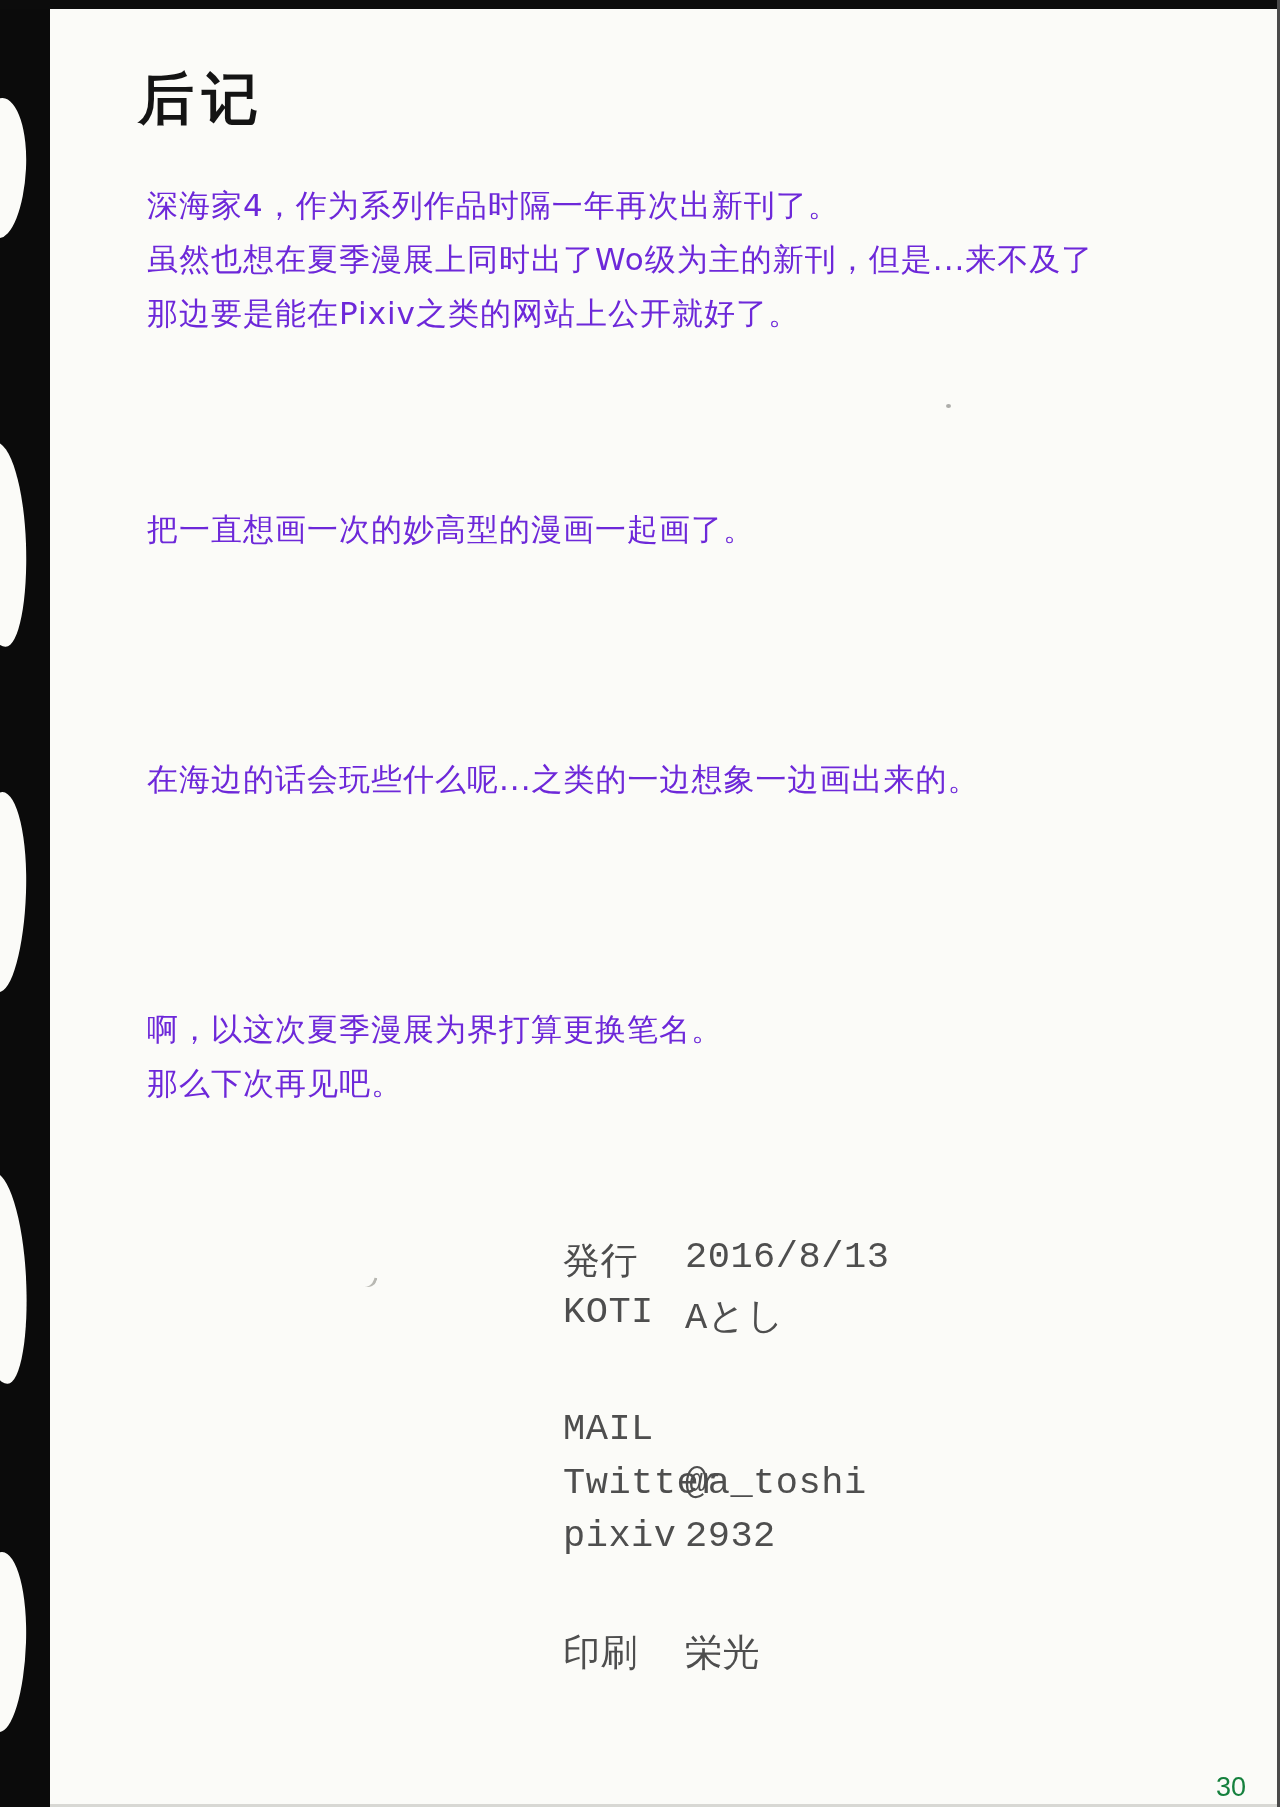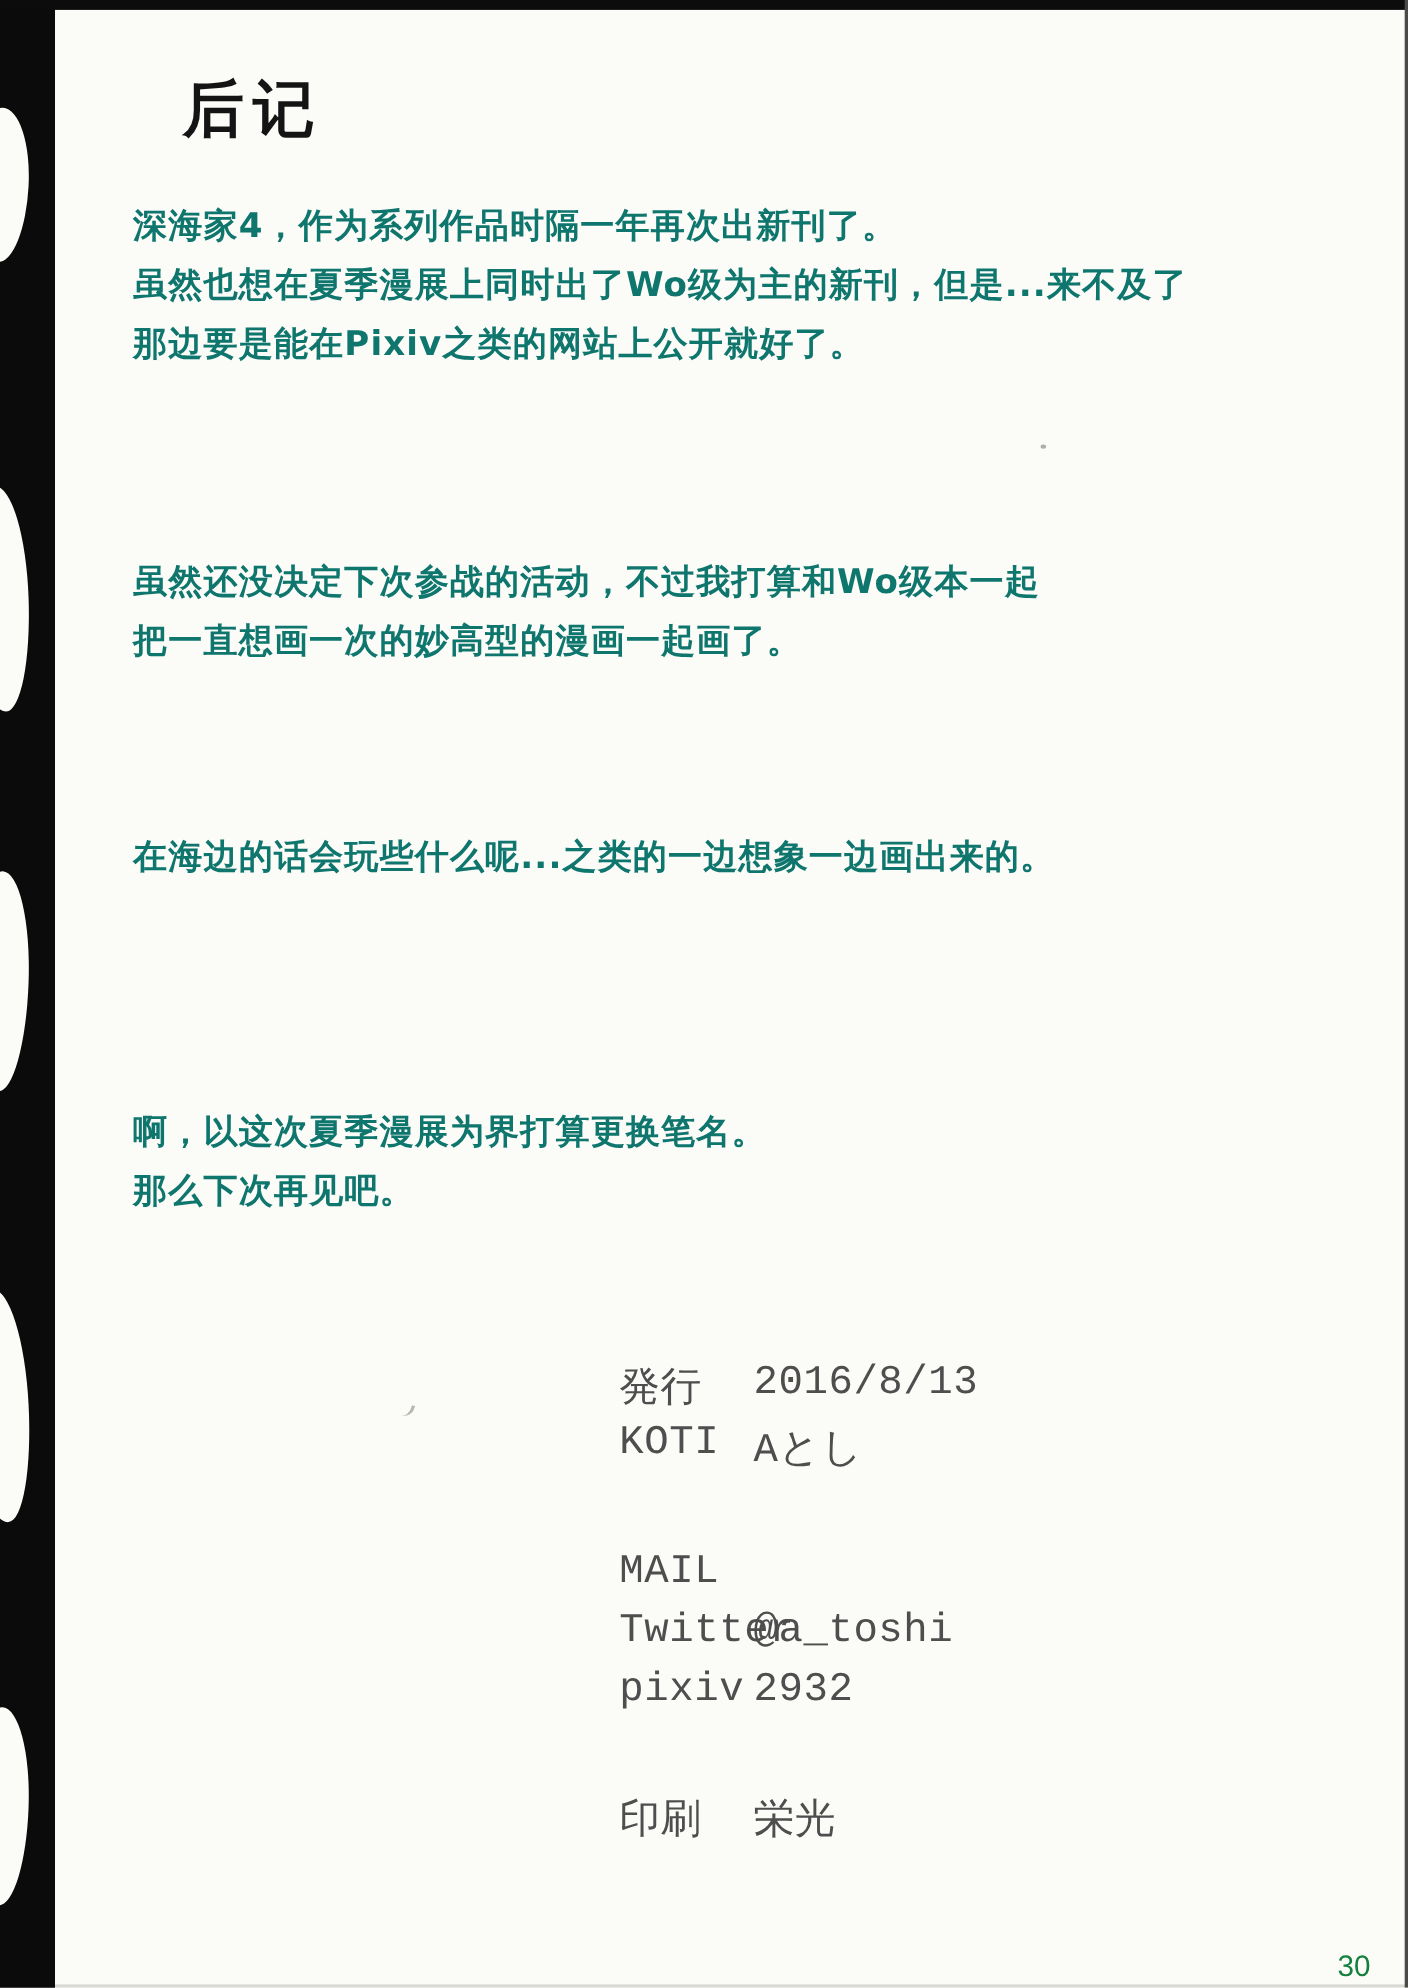--- a/index.html
+++ b/index.html
@@ -59,31 +59,30 @@
 
   
   .title {
     position: absolute;
     left: 138px;
     top: 62px;
     font-size: 56px;
     font-weight: 700;
     letter-spacing: 8px;
     color: #141414;
-    margin-left: 28px;
   }
   .para {
     position: absolute;
-    left: 121px;
+    left: 147px;
     width: 1060px;
     font-size: 31px;
-    font-weight: 700;
+    font-weight: 400;
     line-height: 54px;
     letter-spacing: 1px;
-    color: #0f766e;
+    color: #6d28d9;
   }
   .para .line { white-space: pre; }
 
   .colophon-row {
     position: absolute;
     left: 563px;
     display: flex;
     font-family: Liberation Mono, monospace;
     font-size: 37px;
     color: #4e4e4e;
@@ -138,21 +137,20 @@
 
 <div class="title">后记</div>
 
 <div class="para" style="top:178px">
   <div class="line">深海家4，作为系列作品时隔一年再次出新刊了。</div>
   <div class="line">虽然也想在夏季漫展上同时出了Wo级为主的新刊，但是...来不及了</div>
   <div class="line">那边要是能在Pixiv之类的网站上公开就好了。</div>
 </div>
 
 <div class="para" style="top:502px">
-  <div class="line">虽然还没决定下次参战的活动，不过我打算和Wo级本一起</div>
   <div class="line">把一直想画一次的妙高型的漫画一起画了。</div>
 </div>
 
 <div class="para" style="top:752px">
   <div class="line">在海边的话会玩些什么呢...之类的一边想象一边画出来的。</div>
 </div>
 
 <div class="para" style="top:1002px">
   <div class="line">啊，以这次夏季漫展为界打算更换笔名。</div>
   <div class="line">那么下次再见吧。</div>

